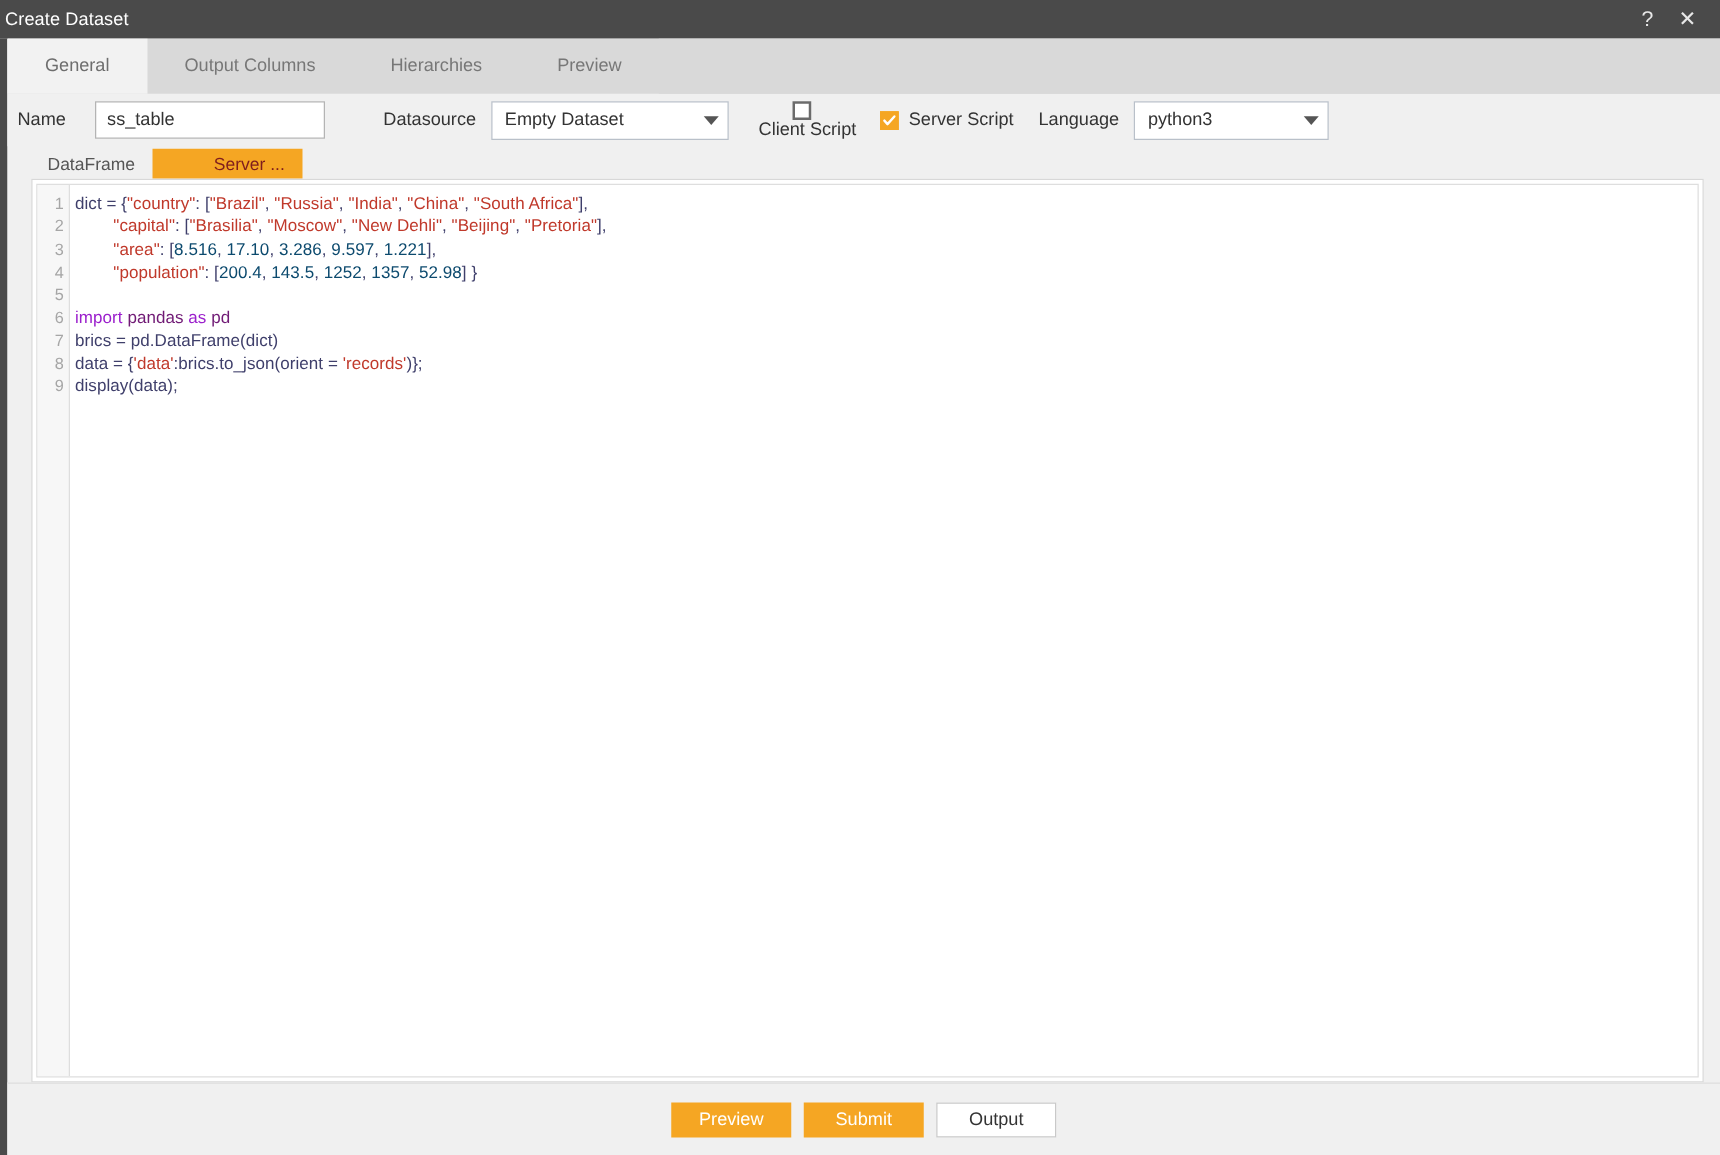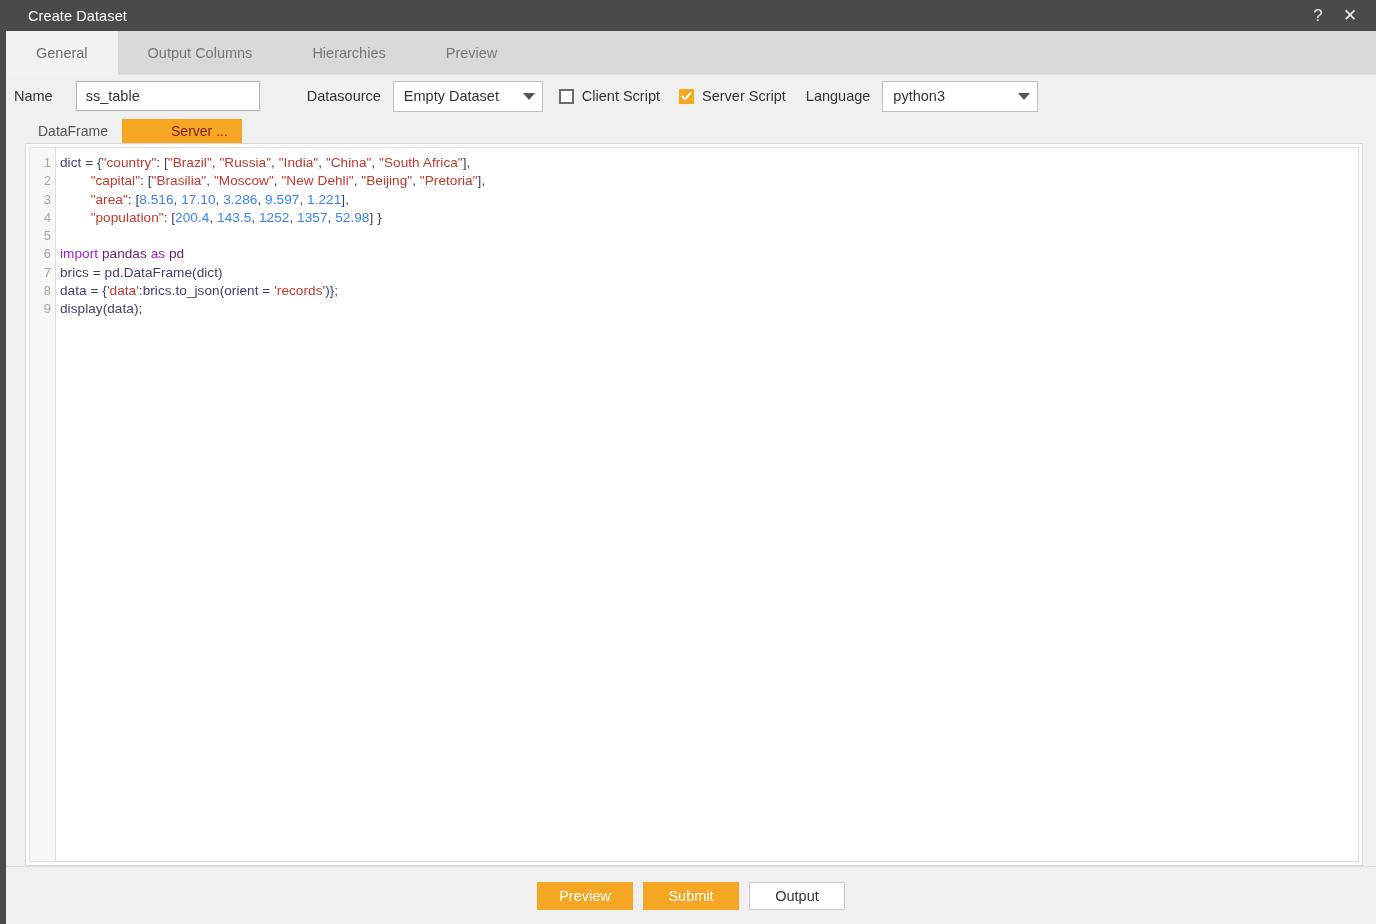--- a/index.html
+++ b/index.html
@@ -20,21 +20,21 @@
     flex-direction: column;
   }
 
   
   .titlebar {
     height: 31px;
     min-height: 31px;
     background: #4a4a4a;
     display: flex;
     align-items: center;
-    padding: 0 10px 0 28px;
+    padding: 0 10px 0 4px;
     color: #ffffff;
   }
   .titlebar-text {
     font-size: 14.5px;
     color: #ffffff;
     flex: 1;
     letter-spacing: 0.1px;
   }
   .title-btn {
     width: 32px;
@@ -147,30 +147,30 @@
     display: flex;
     align-items: center;
     justify-content: center;
   }
   .caret-tri {
     width: 0; height: 0;
     border-left: 6px solid transparent;
     border-right: 6px solid transparent;
     border-top: 7px solid #555555;
   }
-  .sel-datasource { width: 150px; margin-left: 12px; }
+  .sel-datasource { width: 190px; margin-left: 12px; }
   .sel-language  { width: 156px; margin-left: 12px; }
 
   .chkwrap {
     display: flex;
     align-items: center;
     cursor: pointer;
     white-space: nowrap;
   }
-  .chk-client { margin-left: 16px; }
+  .chk-client { margin-left: 16px; flex-direction: column; }
   .chk-server { margin-left: 19px; }
   .label-language { margin-left: 20px; }
 
   .chkbox {
     width: 15px; height: 15px;
     border: 2px solid #6b6b6b;
     background: #ffffff;
     display: flex;
     align-items: center;
     justify-content: center;
@@ -257,21 +257,21 @@
   }
   .code .cl {
     font-family: "Liberation Sans", sans-serif;
     font-size: 13.6px;
     line-height: 18.3px;
     color: #3f3f6b;
     white-space: pre;
     letter-spacing: 0.05px;
   }
   .t-str { color: #c0392b; }
-  .t-num { color: #3b82f6; }
+  .t-num { color: #0c4a6e; }
   .t-kw  { color: #9b1fcc; }
   .t-mod { color: #701a75; }
   .t-pln { color: #3f3f6b; }
 
   
   .footer {
     height: 58px;
     min-height: 58px;
     background: #f0f0f0;
     border-top: 1px solid #dddddd;

